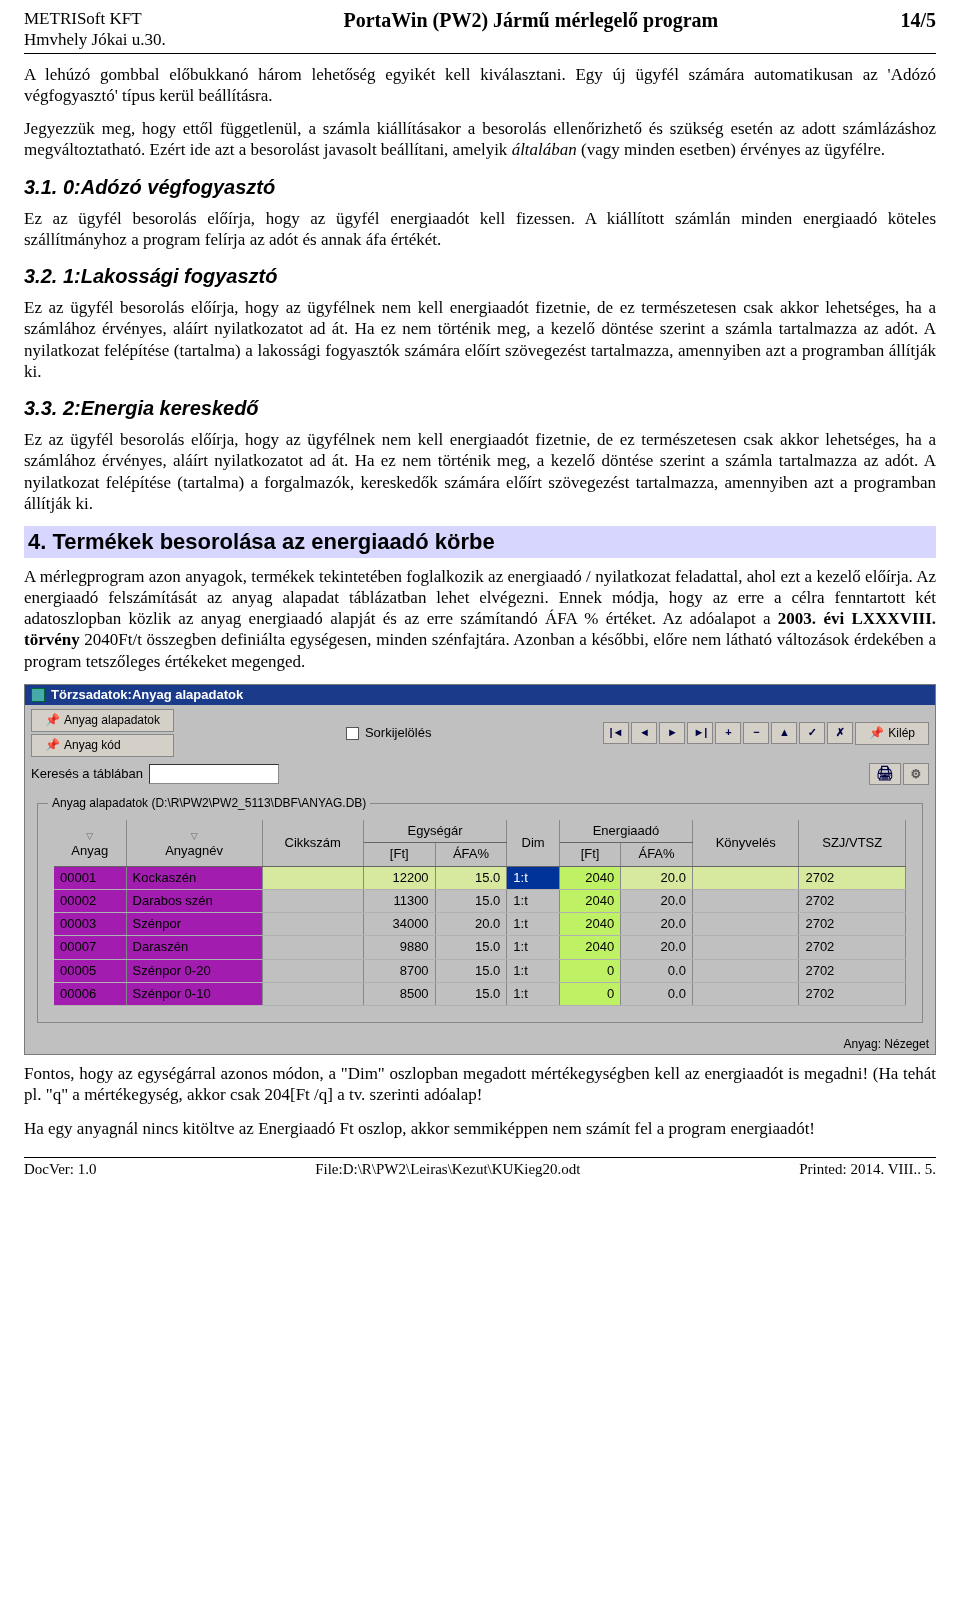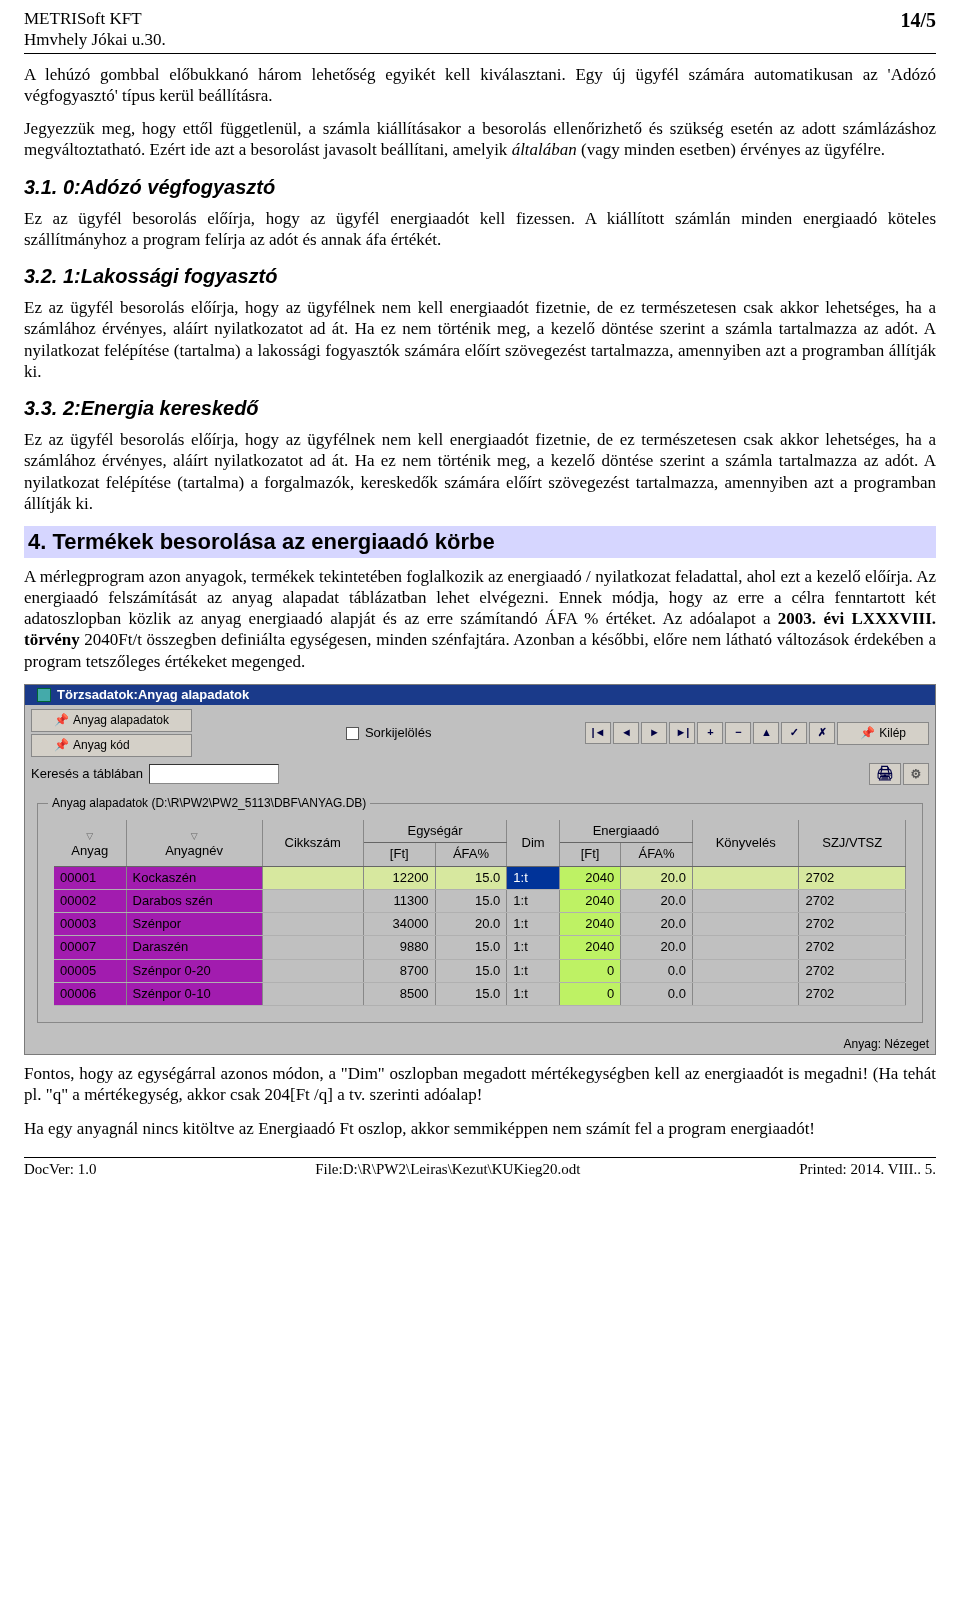--- a/index.html
+++ b/index.html
@@ -10,24 +10,24 @@
   .header .right { text-align: right; min-width: 40px;}
   .title1 { font-weight: bold; font-size: 20px; }
   .title2 { font-size: 17px; }
   .addr { font-size: 17px; }
   p { text-align: justify; margin: 6px 0 12px 0; }
   h3 { font-family: Arial, sans-serif; font-style: italic; font-weight: bold; font-size: 20px; margin: 14px 0 8px 0; }
   h2 { font-family: Arial, sans-serif; font-weight: bold; font-size: 22px; background: #d6d6ff; padding: 2px 4px; margin: 10px 0 8px 0; }
   .em { font-style: italic; }
   .bold { font-weight: bold; }
   .app { font-family: Tahoma, Arial, sans-serif; font-size: 13px; color: #000; background: #c0c0c0; border: 1px solid #7a7a7a; margin: 8px 0; }
-  .titlebar { background: linear-gradient(#1a3a8a,#1a3a8a); color: #fff; font-weight: bold; padding: 2px 12px; display: flex; align-items: center; gap: 6px; font-size: 13px; }
+  .titlebar { background: linear-gradient(#1a3a8a,#1a3a8a); color: #fff; font-weight: bold; padding: 2px 6px; display: flex; align-items: center; gap: 6px; font-size: 13px; }
   .titlebar .ticon { width: 14px; height: 14px; background: #4aa; border: 1px solid #063; }
   .toolbar { display: flex; align-items: center; gap: 6px; padding: 4px 6px; background: #c0c0c0; }
-  .tbtn { display: inline-flex; align-items: center; gap: 4px; border: 1px solid #888; background: #d4d0c8; padding: 3px 22px; font-size: 12px; }
+  .tbtn { display: inline-flex; align-items: center; gap: 4px; border: 1px solid #888; background: #d4d0c8; padding: 3px 13px; font-size: 12px; }
   .navbtn { width: 26px; height: 22px; border: 1px solid #888; background: #d4d0c8; display: inline-flex; align-items: center; justify-content: center; font-size: 11px; color: #004; font-weight: bold; }
   .navrow { display: flex; gap: 2px; margin-left: auto; }
   .field { border: 1px inset #888; background: #fff; padding: 2px 4px; min-width: 130px; height: 20px; }
   .row2 { display: flex; align-items: center; gap: 6px; padding: 2px 6px 6px 6px; }
   .chk { width: 13px; height: 13px; border: 1px solid #555; background: #fff; }
   .groupbox { border: 1px solid #888; margin: 12px; padding: 16px; position: relative; }
   .groupbox .glabel { position: absolute; top: -8px; left: 10px; background: #c0c0c0; padding: 0 4px; font-size: 12px; }
   table.data { border-collapse: collapse; width: 100%; font-size: 13px; }
   table.data th, table.data td { border-right: 1px solid #888; border-bottom: 1px solid #b0b0b0; padding: 3px 6px; text-align: left; white-space: nowrap; }
   table.data th { background: #c0c0c0; font-weight: normal; border-bottom: 1px solid #666; }
@@ -46,20 +46,21 @@
 </style>
 </head>
 <body>
 
 <div class="header">
   <div class="left">
     <div class="addr"><span>METRISoft KFT</span></div>
     <div class="addr"><span>Hmvhely Jókai u.30.</span></div>
   </div>
   <div class="center">
+    <div class="title1"><span>PortaWin (PW2) Jármű mérlegelő program</span></div>
   </div>
   <div class="right title1"><span>14/5</span></div>
 </div>
 
 <p>A lehúzó gombbal előbukkanó három lehetőség egyikét kell kiválasztani. Egy új ügyfél számára automatikusan az 'Adózó végfogyasztó' típus kerül beállításra.</p>
 <p><span>Jegyezzük meg, hogy ettől függetlenül, a számla kiállításakor a besorolás ellenőrizhető és szükség esetén az adott számlázáshoz megváltoztatható. Ezért ide azt a besorolást javasolt beállítani, amelyik </span><span class="em">általában</span><span> (vagy minden esetben) érvényes az ügyfélre.</span></p>
 
 <h3>3.1. 0:Adózó végfogyasztó</h3>
 <p>Ez az ügyfél besorolás előírja, hogy az ügyfél energiaadót kell fizessen.  A kiállított számlán minden energiaadó köteles szállítmányhoz a program felírja az adót és annak áfa értékét.</p>
 

